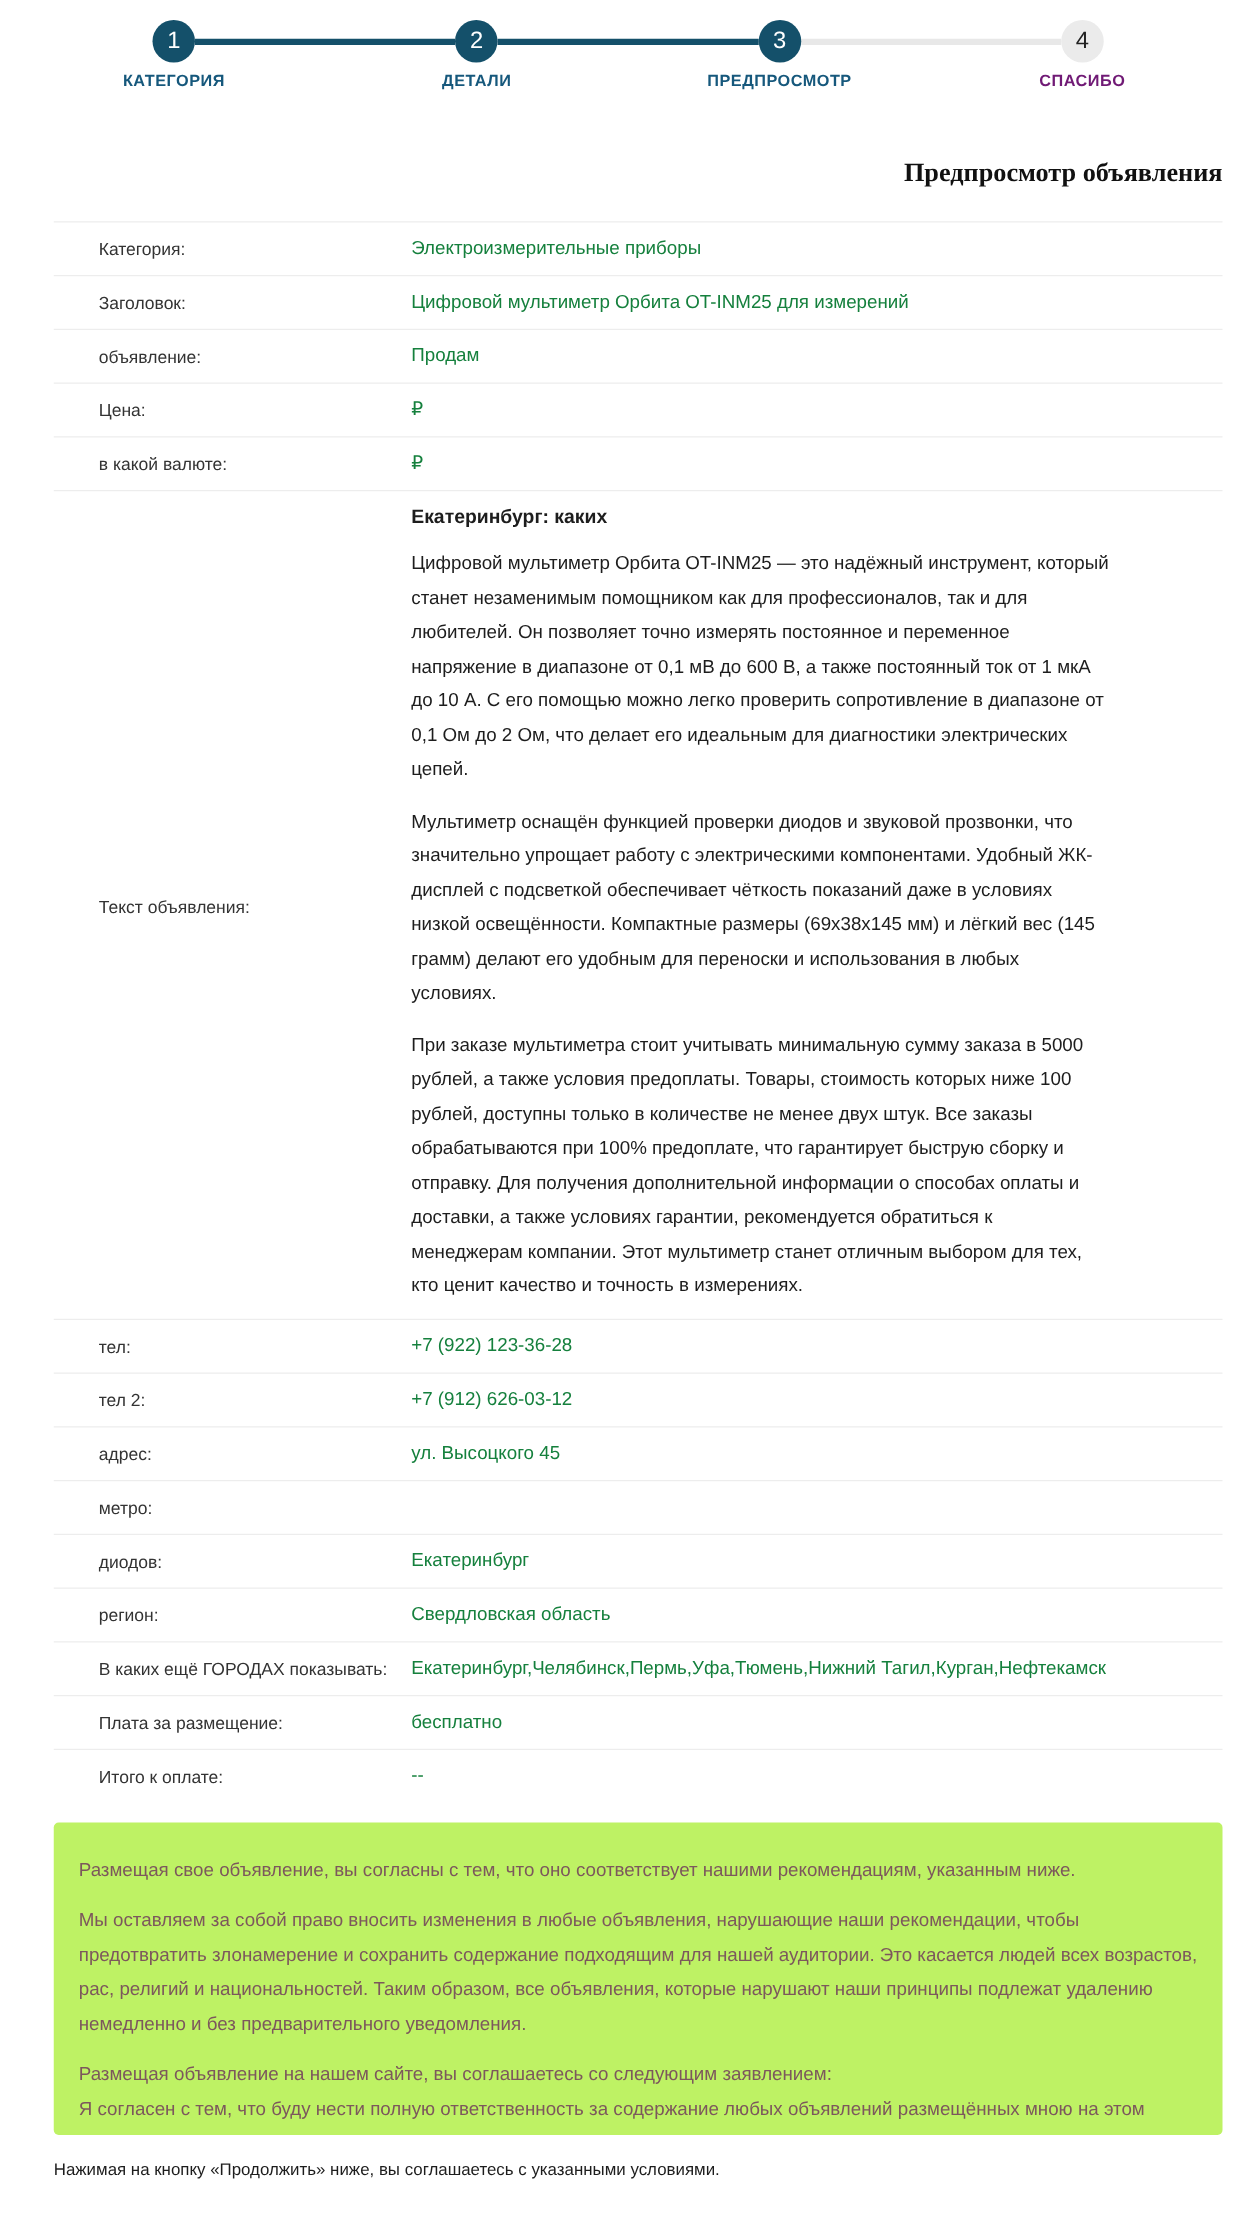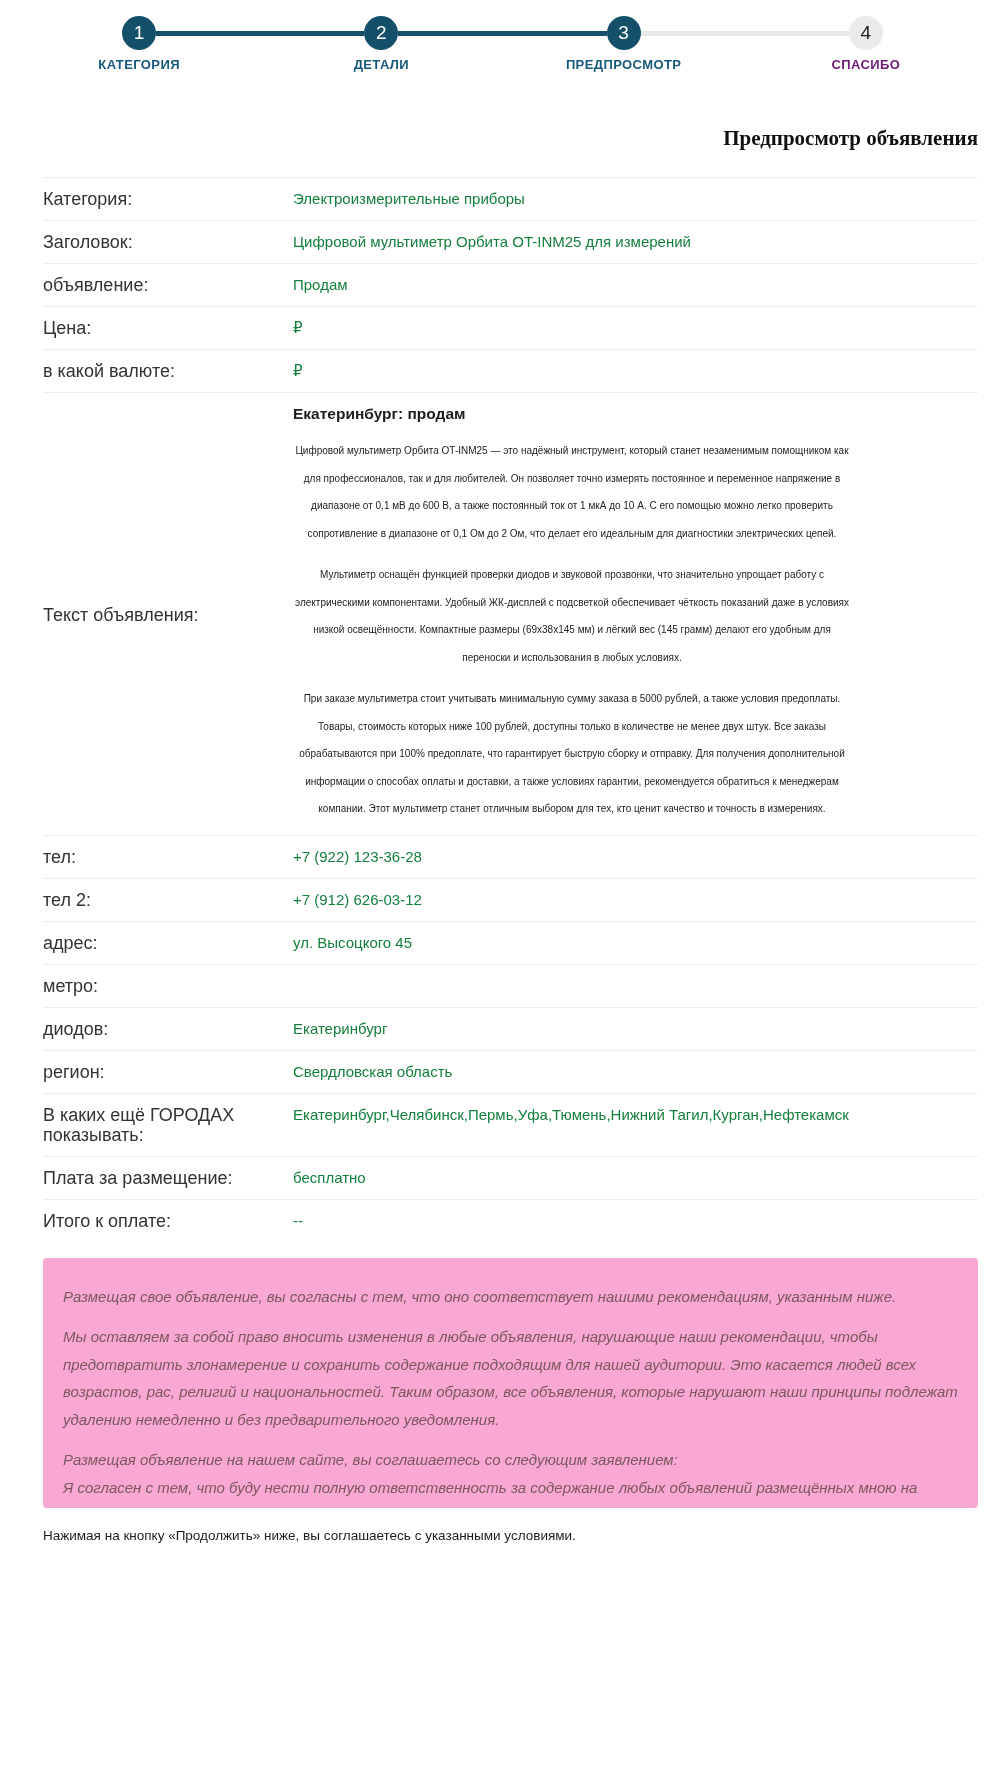--- a/index.html
+++ b/index.html
@@ -34,33 +34,33 @@
   .content{margin:0 27px 0 43px;}
   h1.page-title{
     font-family:"Liberation Serif","DejaVu Serif",serif;
     font-size:21px;font-weight:bold;color:#111;
     margin:50px 0 26px 0;
     text-align:right;
   }
 
   .ptable{width:100%;}
   .prow{display:flex;border-top:1px solid #ededed;padding:11px 0;}
-  .prow .plabel{width:250px;flex:0 0 250px;font-size:18px;color:#333;line-height:20px;}
+  .prow .plabel{width:250px;flex:0 0 250px;font-size:14px;color:#333;line-height:20px;margin-left:36px;}
   .prow .pvalue{flex:1;font-size:15px;color:#15803d;line-height:20px;}
   .prow.adtext{align-items:center;padding:8px 0 6px 0;}
   .adbody{flex:1;}
   .adbody .adheading{font-size:15.5px;font-weight:bold;color:#1d1d1d;line-height:22px;margin:2px 0 12px 0;}
-  .adbody p{font-size:10px;line-height:27.5px;color:#1d1d1d;margin:0 0 14px 0;max-width:558px;text-align:center;}
+  .adbody p{font-size:15px;line-height:27.5px;color:#1d1d1d;margin:0 0 14px 0;max-width:558px;}
   .adbody p:last-child{margin-bottom:6px;}
 
   
   .terms-box{
-    margin-top:16px;background:#f9a8d4;border-radius:4px;
+    margin-top:16px;background:#bef264;border-radius:4px;
     height:250px;box-sizing:border-box;overflow:hidden;
-    padding:25px 20px;color:#7c585c;font-style:italic;
+    padding:25px 20px;color:#7c585c;
   }
   .terms-box p{font-size:15px;line-height:27.5px;margin:0 0 13px 0;}
   .terms-box p.no-gap{margin-bottom:0;}
 
   
   .footnotes{margin-top:15px;}
   .footnotes .note{font-size:13.5px;color:#1d1d1d;line-height:25px;margin:0;}
 </style>
 </head>
 <body>
@@ -112,21 +112,21 @@
       <div class="pvalue">₽</div>
     </div>
     <div class="prow">
       <div class="plabel">в какой валюте:</div>
       <div class="pvalue">₽</div>
     </div>
 
     <div class="prow adtext">
       <div class="plabel">Текст объявления:</div>
       <div class="adbody">
-        <div class="adheading">Екатеринбург: продам</div>
+        <div class="adheading">Екатеринбург: каких</div>
         <p>Цифровой мультиметр Орбита OT-INM25 — это надёжный инструмент, который станет незаменимым помощником как для профессионалов, так и для любителей. Он позволяет точно измерять постоянное и переменное напряжение в диапазоне от 0,1 мВ до 600 В, а также постоянный ток от 1 мкА до 10 А. С его помощью можно легко проверить сопротивление в диапазоне от 0,1 Ом до 2 Ом, что делает его идеальным для диагностики электрических цепей.</p>
         <p>Мультиметр оснащён функцией проверки диодов и звуковой прозвонки, что значительно упрощает работу с электрическими компонентами. Удобный ЖК-дисплей с подсветкой обеспечивает чёткость показаний даже в условиях низкой освещённости. Компактные размеры (69x38x145 мм) и лёгкий вес (145 грамм) делают его удобным для переноски и использования в любых условиях.</p>
         <p>При заказе мультиметра стоит учитывать минимальную сумму заказа в 5000 рублей, а также условия предоплаты. Товары, стоимость которых ниже 100 рублей, доступны только в количестве не менее двух штук. Все заказы обрабатываются при 100% предоплате, что гарантирует быструю сборку и отправку. Для получения дополнительной информации о способах оплаты и доставки, а также условиях гарантии, рекомендуется обратиться к менеджерам компании. Этот мультиметр станет отличным выбором для тех, кто ценит качество и точность в измерениях.</p>
       </div>
     </div>
 
     <div class="prow">
       <div class="plabel">тел:</div>
       <div class="pvalue">+7 (922) 123-36-28</div>
     </div>

